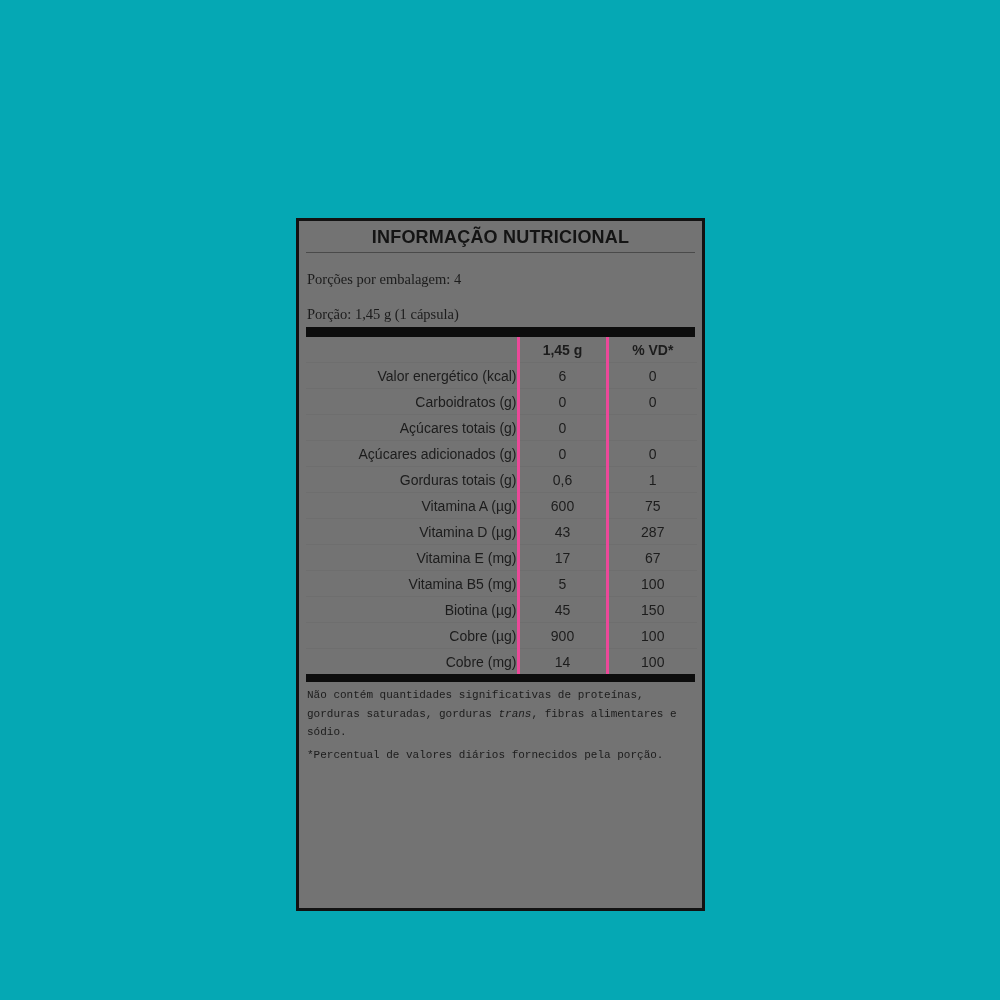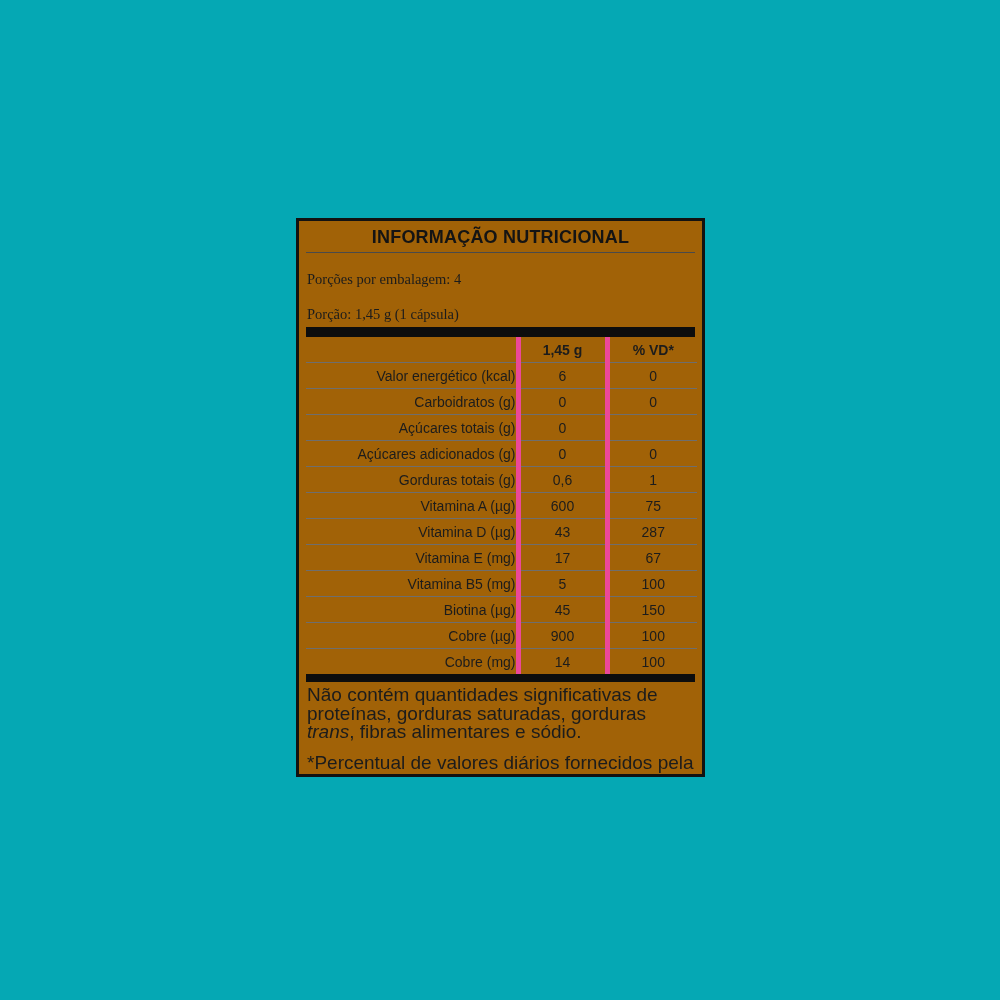--- a/index.html
+++ b/index.html
@@ -6,23 +6,23 @@
   body {
     width: 1000px; height: 1000px;
     background: #05a8b4;
     font-family: "Liberation Sans", "DejaVu Sans", sans-serif;
     position: relative;
     color: #1a1a1a;
   }
   .panel {
     position: absolute;
     left: 296px; top: 218px;
-    width: 409px; height: 559px;
+    width: 409px; height: 693px;
     box-sizing: border-box;
-    background: #a16207;
+    background: #737373;
     border: 3px solid #121212;
     overflow: hidden;
   }
   .title {
     margin-top: 5px;
     text-align: center;
     font-weight: bold;
     font-size: 18px;
     line-height: 22px;
     letter-spacing: 0.2px;
@@ -63,27 +63,28 @@
     color: #1c1c1c;
   }
   table.nutrition thead th {
     font-weight: bold;
     text-align: center;
   }
   table.nutrition tbody td { border-top: 1px solid #6e6e6e; }
   td.name { text-align: right; padding-left: 4px; }
   td.name.indent-1 { padding-left: 10px; }
   td.name.indent-2 { padding-left: 17px; }
-  .vline { border-left: 5px solid #ec4899; }
+  .vline { border-left: 3px solid #ec4899; }
   td.val, th.val { text-align: center; }
   .footnote {
-    margin: 4px 8px 12px 8px;
-    font-size: 19px;
+    margin: 4px 8px 4px 8px;
+    font-size: 11px;
     line-height: 18.5px;
     color: #1c1c1c;
+    font-family: Liberation Mono, monospace;
   }
   .footnote .tr-italic { font-style: italic; }
 </style>
 </head>
 <body>
 
 <div class="panel">
 
   <div class="title">INFORMAÇÃO NUTRICIONAL</div>
 

